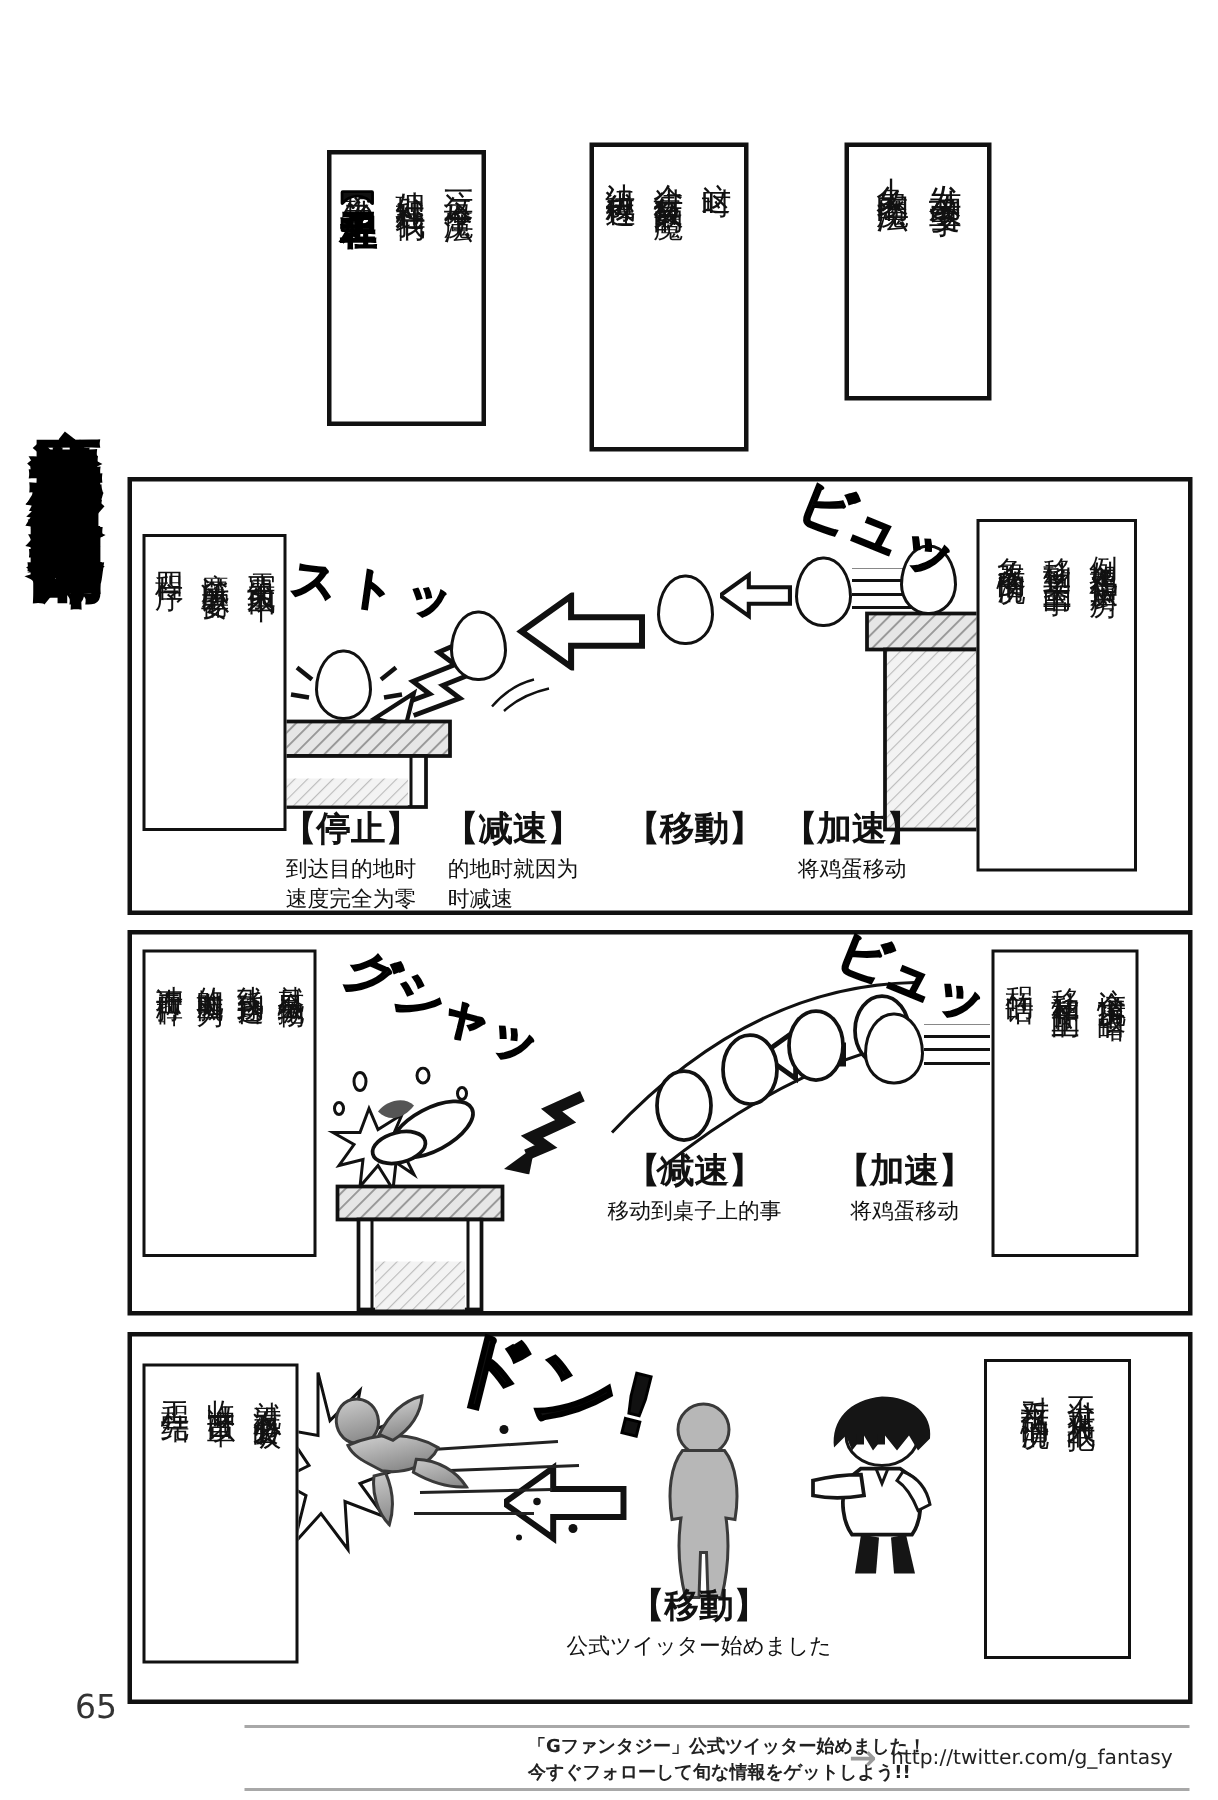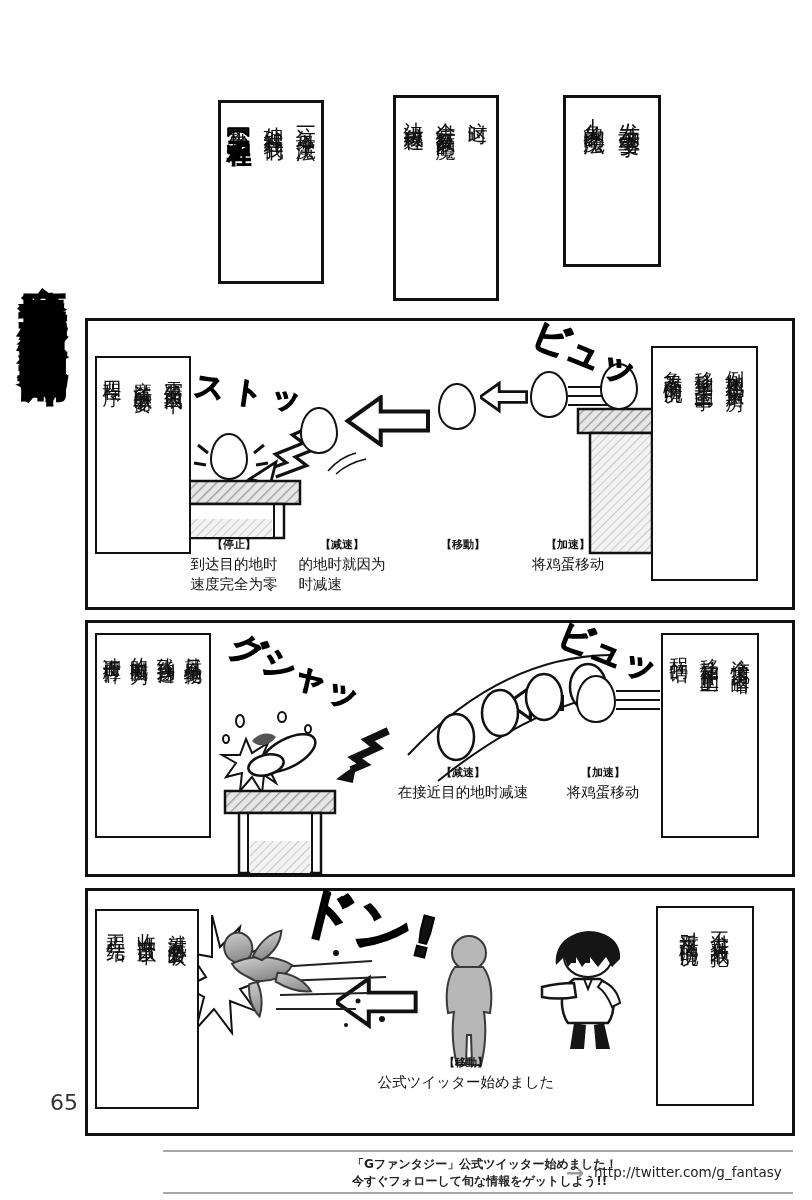--- a/index.html
+++ b/index.html
@@ -23,21 +23,21 @@
   .panel{position:absolute;border:3px solid #111;background:#fff;box-sizing:border-box;}
   
   .sfx{position:absolute;font-weight:900;color:#111;-webkit-text-stroke:1.2px #000;white-space:nowrap;z-index:6;}
   
   .egg{position:absolute;background:#fff;border:2.5px solid #111;
        border-radius:50% 50% 50% 50% / 58% 58% 44% 44%;box-sizing:border-box;z-index:4;}
   .speedlines{position:absolute;z-index:3;
     background:repeating-linear-gradient(to bottom,transparent 0 7px,#111 7px 9px);}
   
   .stage{position:absolute;text-align:center;z-index:5;}
-  .stage .name{font-weight:bold;font-size:11px;}
+  .stage .name{font-weight:bold;font-size:23px;}
   .stage .desc{font-size:14.5px;white-space:pre-line;display:inline-block;text-align:left;line-height:1.4;margin-top:2px;}
   .gfx{position:absolute;z-index:2;}
   
   .fline{position:absolute;left:163px;width:630px;height:2px;background:#a8a8a8;}
   .logo{position:absolute;font-size:33px;font-weight:900;letter-spacing:2px;color:#fff;
         -webkit-text-stroke:2.5px #000;text-shadow:2px 2px 0 #000;}
   .notice{position:absolute;font-size:12px;font-weight:bold;line-height:17px;color:#222;white-space:nowrap;}
   .f-arrow{position:absolute;font-size:22px;font-weight:bold;color:#9a9a9a;}
   .url{position:absolute;font-size:13.5px;color:#222;}
   .pagenum{position:absolute;font-size:22px;color:#333;}
@@ -237,21 +237,21 @@
         <rect x="2" y="2" width="110" height="22" fill="url(#ht)" stroke="#111" stroke-width="2.5"></rect>
         <rect x="16" y="24" width="82" height="60" fill="#fff" stroke="#111" stroke-width="2.5"></rect>
         <line x1="25" y1="24" x2="25" y2="84" stroke="#111" stroke-width="2"></line>
         <line x1="89" y1="24" x2="89" y2="84" stroke="#111" stroke-width="2"></line>
         <rect x="27" y="52" width="60" height="32" fill="url(#ht2)"></rect>
       </svg>
     </div>
 
     <div class="stage" style="left:300px;top:142px;width:150px;">
       <div class="name">【减速】</div>
-      <div class="desc">在接近目的地时减速</div>
+      <div class="desc">移动到桌子上的事</div>
     </div>
     <div class="stage" style="left:460px;top:142px;width:110px;">
       <div class="name">【加速】</div>
       <div class="desc">将鸡蛋移动</div>
     </div>
   </div>
 
   <div class="panel" style="left:85px;top:888px;width:710px;height:248px;">
     <div class="note" style="left:568px;top:15px;width:98px;height:200px;">
       <div class="vt">不过在对人战把
@@ -315,21 +315,21 @@
         </g>
       </svg>
     </div>
 
     <div class="stage" style="left:268px;top:164px;width:220px;">
       <div class="name">【移動】</div>
       <div class="desc">公式ツイッター始めました</div>
     </div>
   </div>
 
-  <div class="pagenum" style="left:50px;top:1090px;">65</div>
+  <div class="pagenum" style="left:50px;top:1126px;">65</div>
   <div class="fline" style="top:1150px;"></div>
   <div class="fline" style="top:1192px;"></div>
   <div class="notice" style="left:352px;top:1156px;">
     <div>「Gファンタジー」公式ツイッター始めました！</div>
     <div>今すぐフォローして旬な情報をゲットしよう!!</div>
   </div>
   <div class="f-arrow" style="left:566px;top:1160px;">→</div>
   <div class="url" style="left:594px;top:1164px;">http://twitter.com/g_fantasy</div>
 
 </div>

